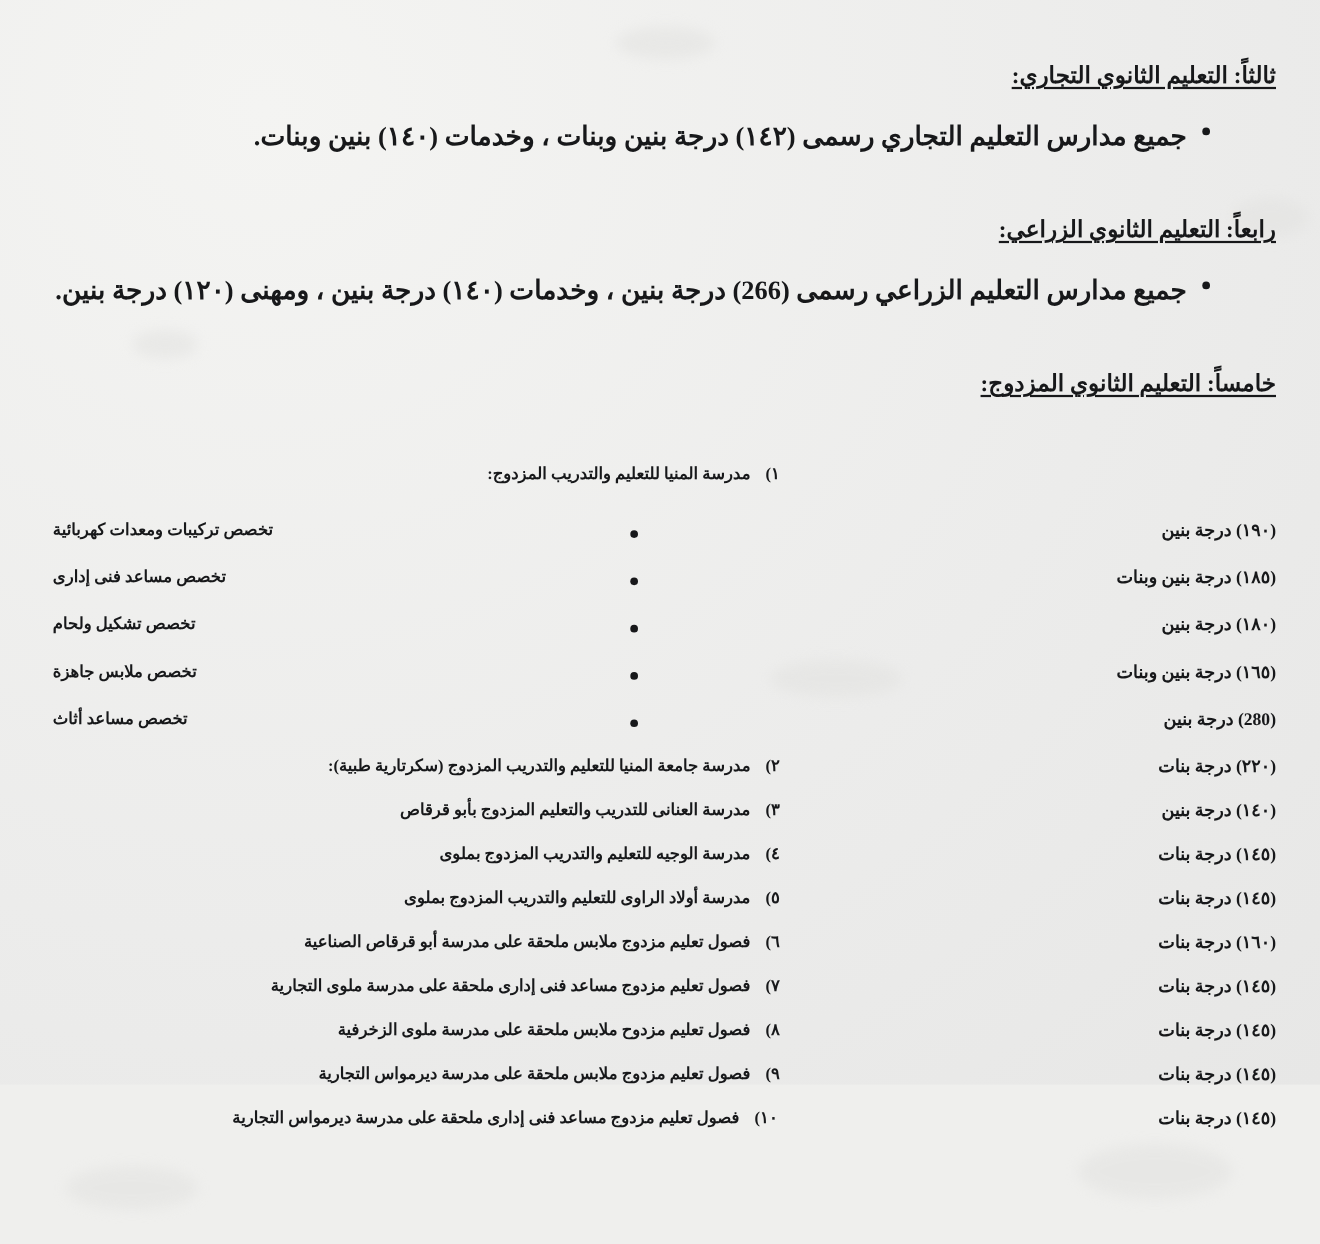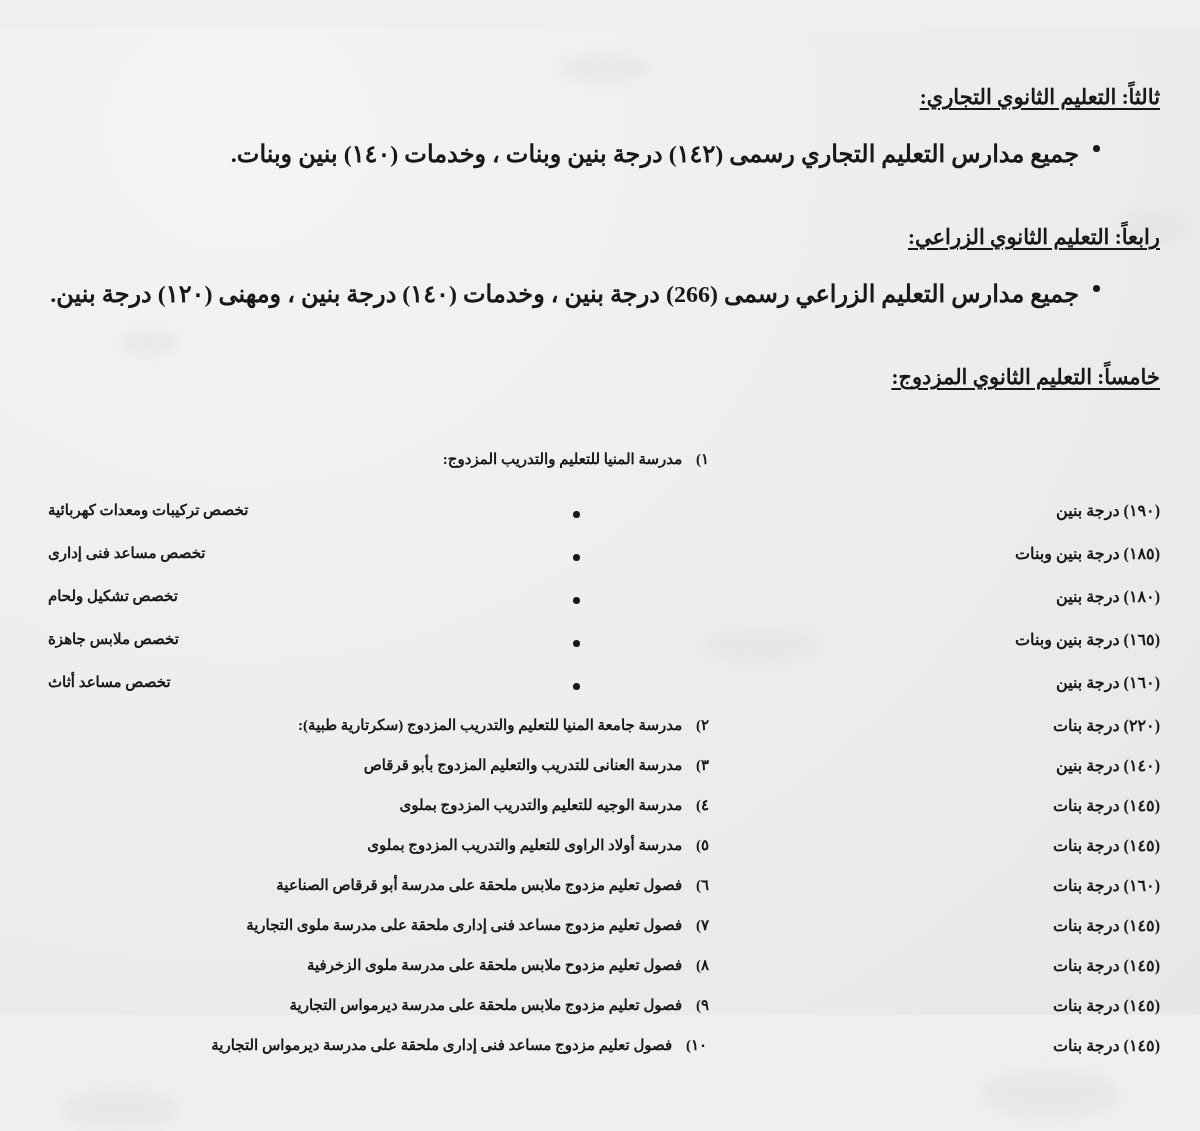--- a/index.html
+++ b/index.html
@@ -13,21 +13,20 @@
     font-family: "Liberation Serif", "DejaVu Serif", serif;
     color: #17181a;
     overflow: hidden;
   }
   .page {
     position: relative;
     width: 1200px;
     height: 986px;
     background:
       radial-gradient(ellipse at 20% 10%, #f4f4f2 0%, #ececeb 60%, #e7e7e6 100%);
-    margin-top: 29px;
   }
   
   .blotch {
     position: absolute;
     border-radius: 50%;
     background: #e2e2e0;
     opacity: .55;
     filter: blur(6px);
     pointer-events: none;
   }
@@ -229,21 +228,21 @@
           <div class="col-degree">(١٦٥) درجة بنين وبنات</div>
           <div class="col-main">
             <div class="sub-item">
               <div class="sub-dot"></div>
               <div class="sub-text">تخصص ملابس جاهزة</div>
             </div>
           </div>
         </div>
 
         <div class="row spec-row">
-          <div class="col-degree">(١٦٠) درجة بنين</div>
+          <div class="col-degree">(280) درجة بنين</div>
           <div class="col-main">
             <div class="sub-item">
               <div class="sub-dot"></div>
               <div class="sub-text">تخصص مساعد أثاث</div>
             </div>
           </div>
         </div>
 
       </div>
 

